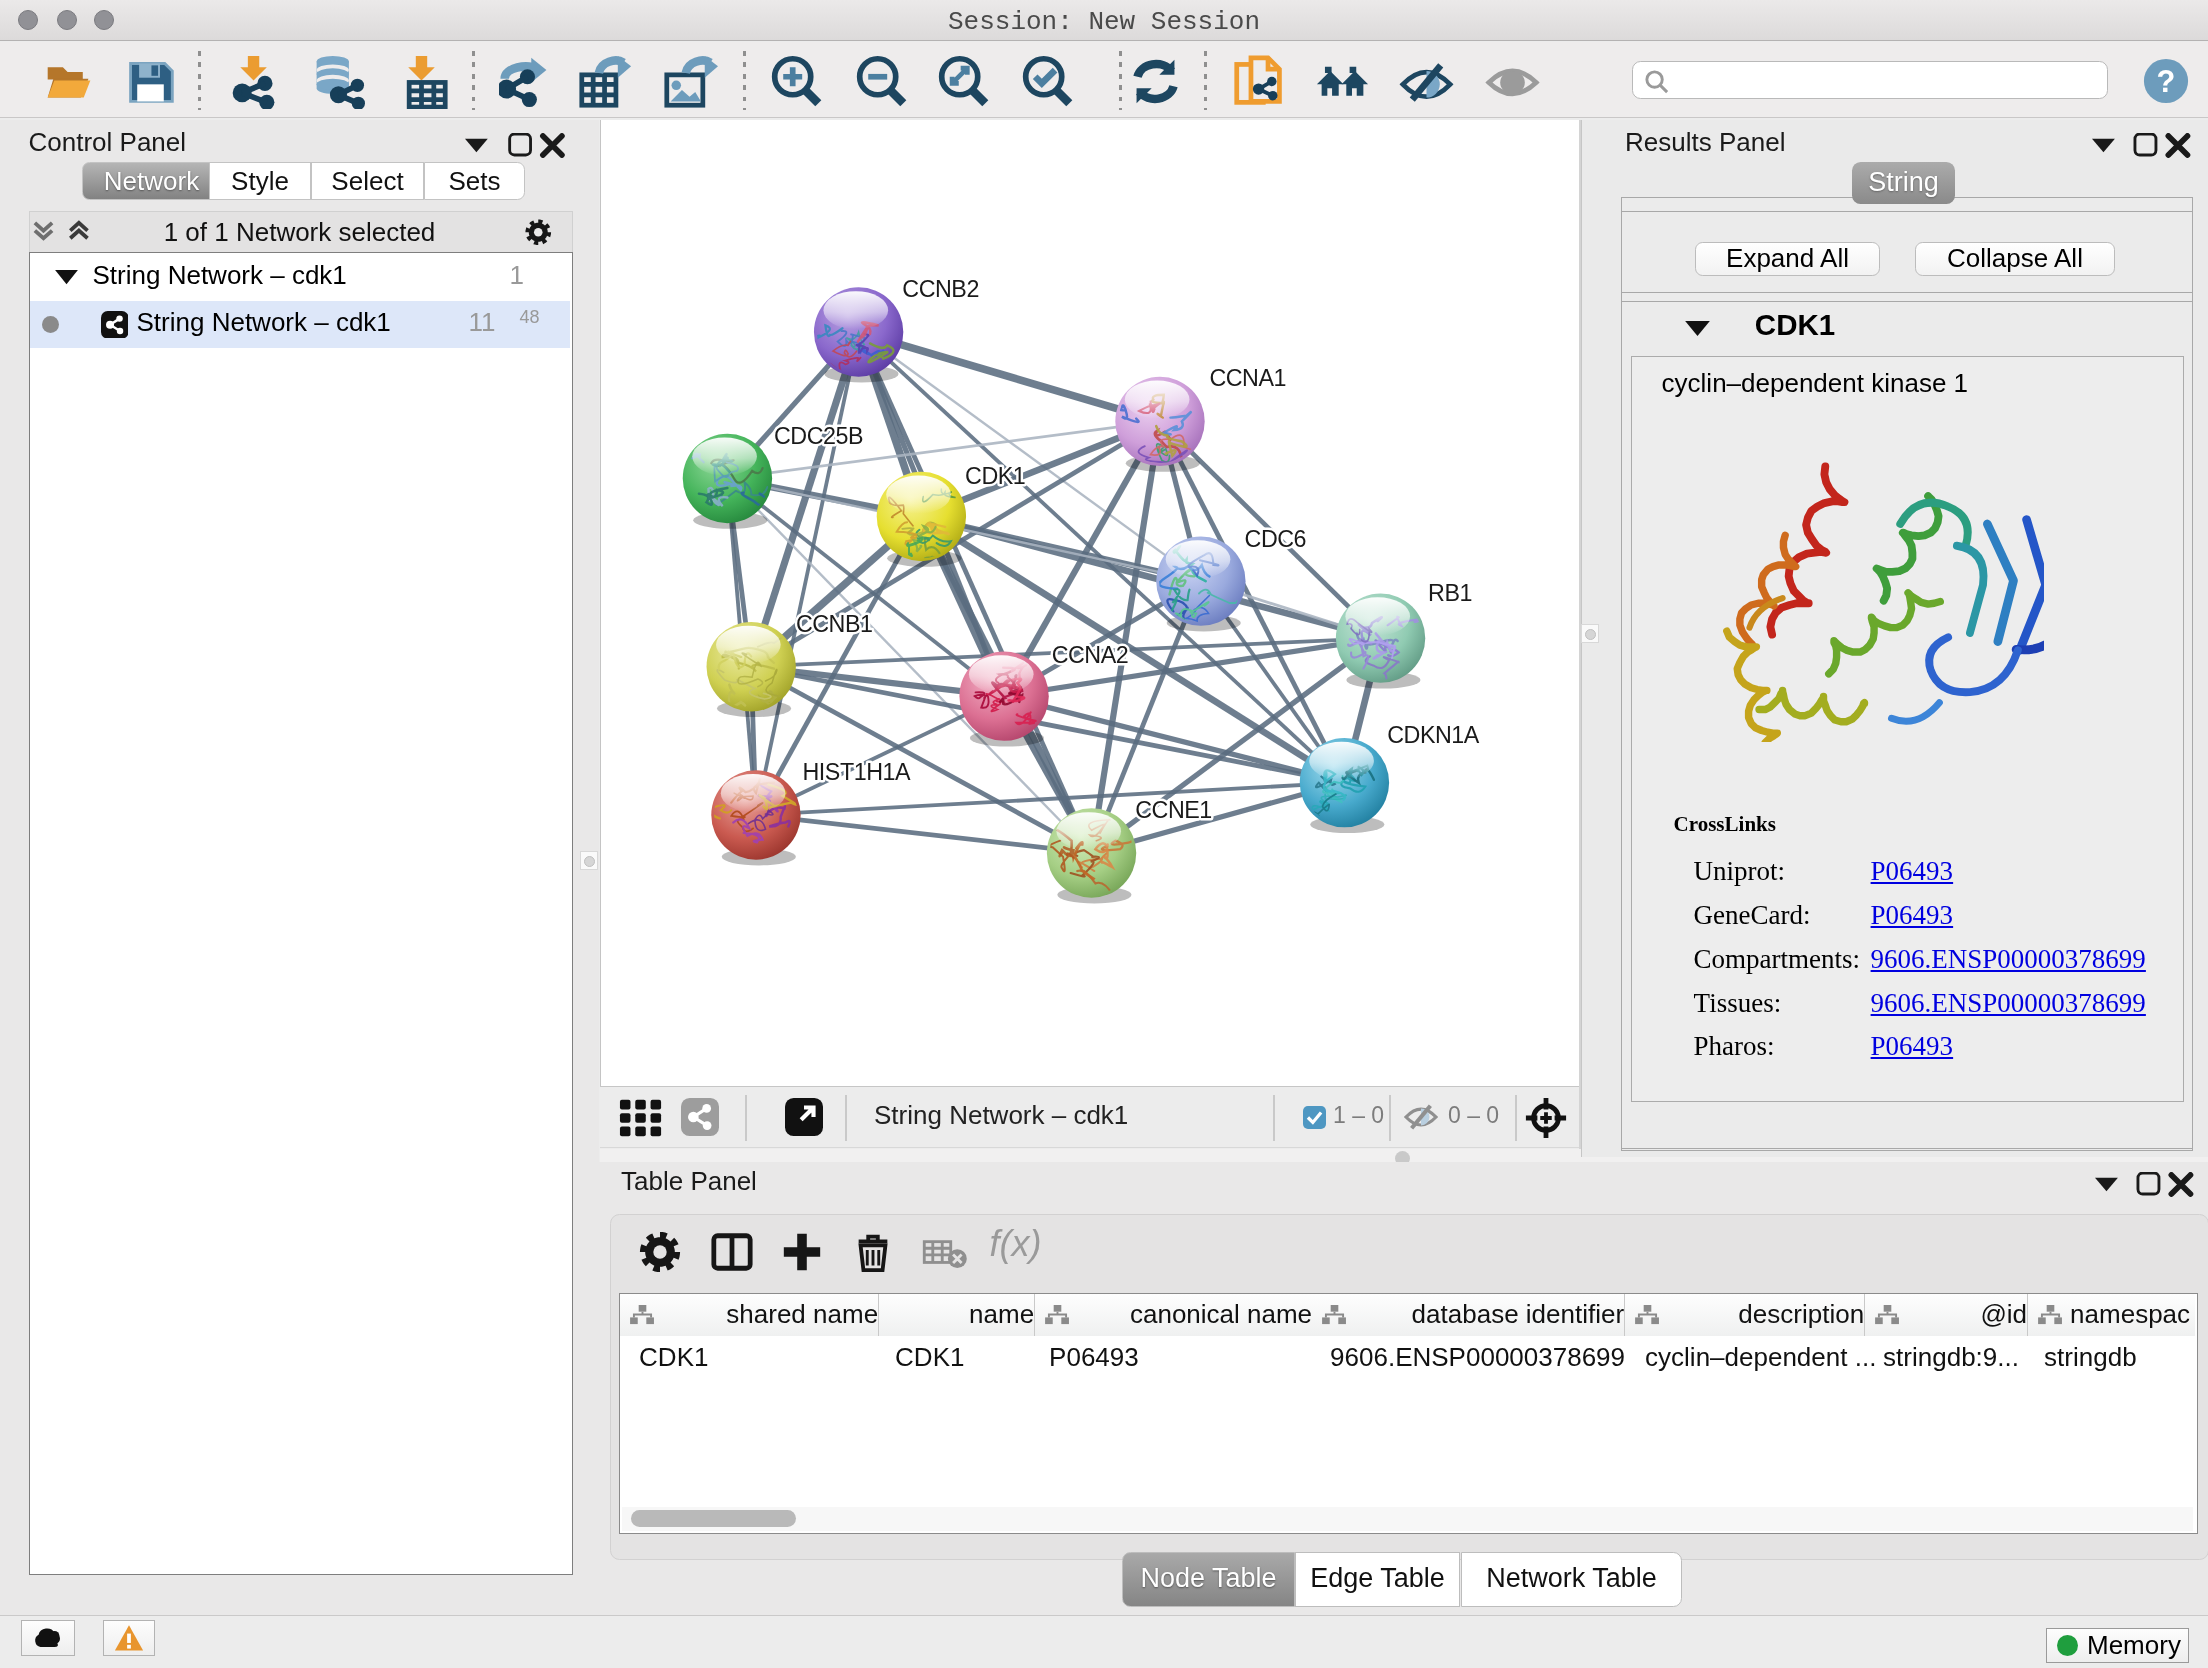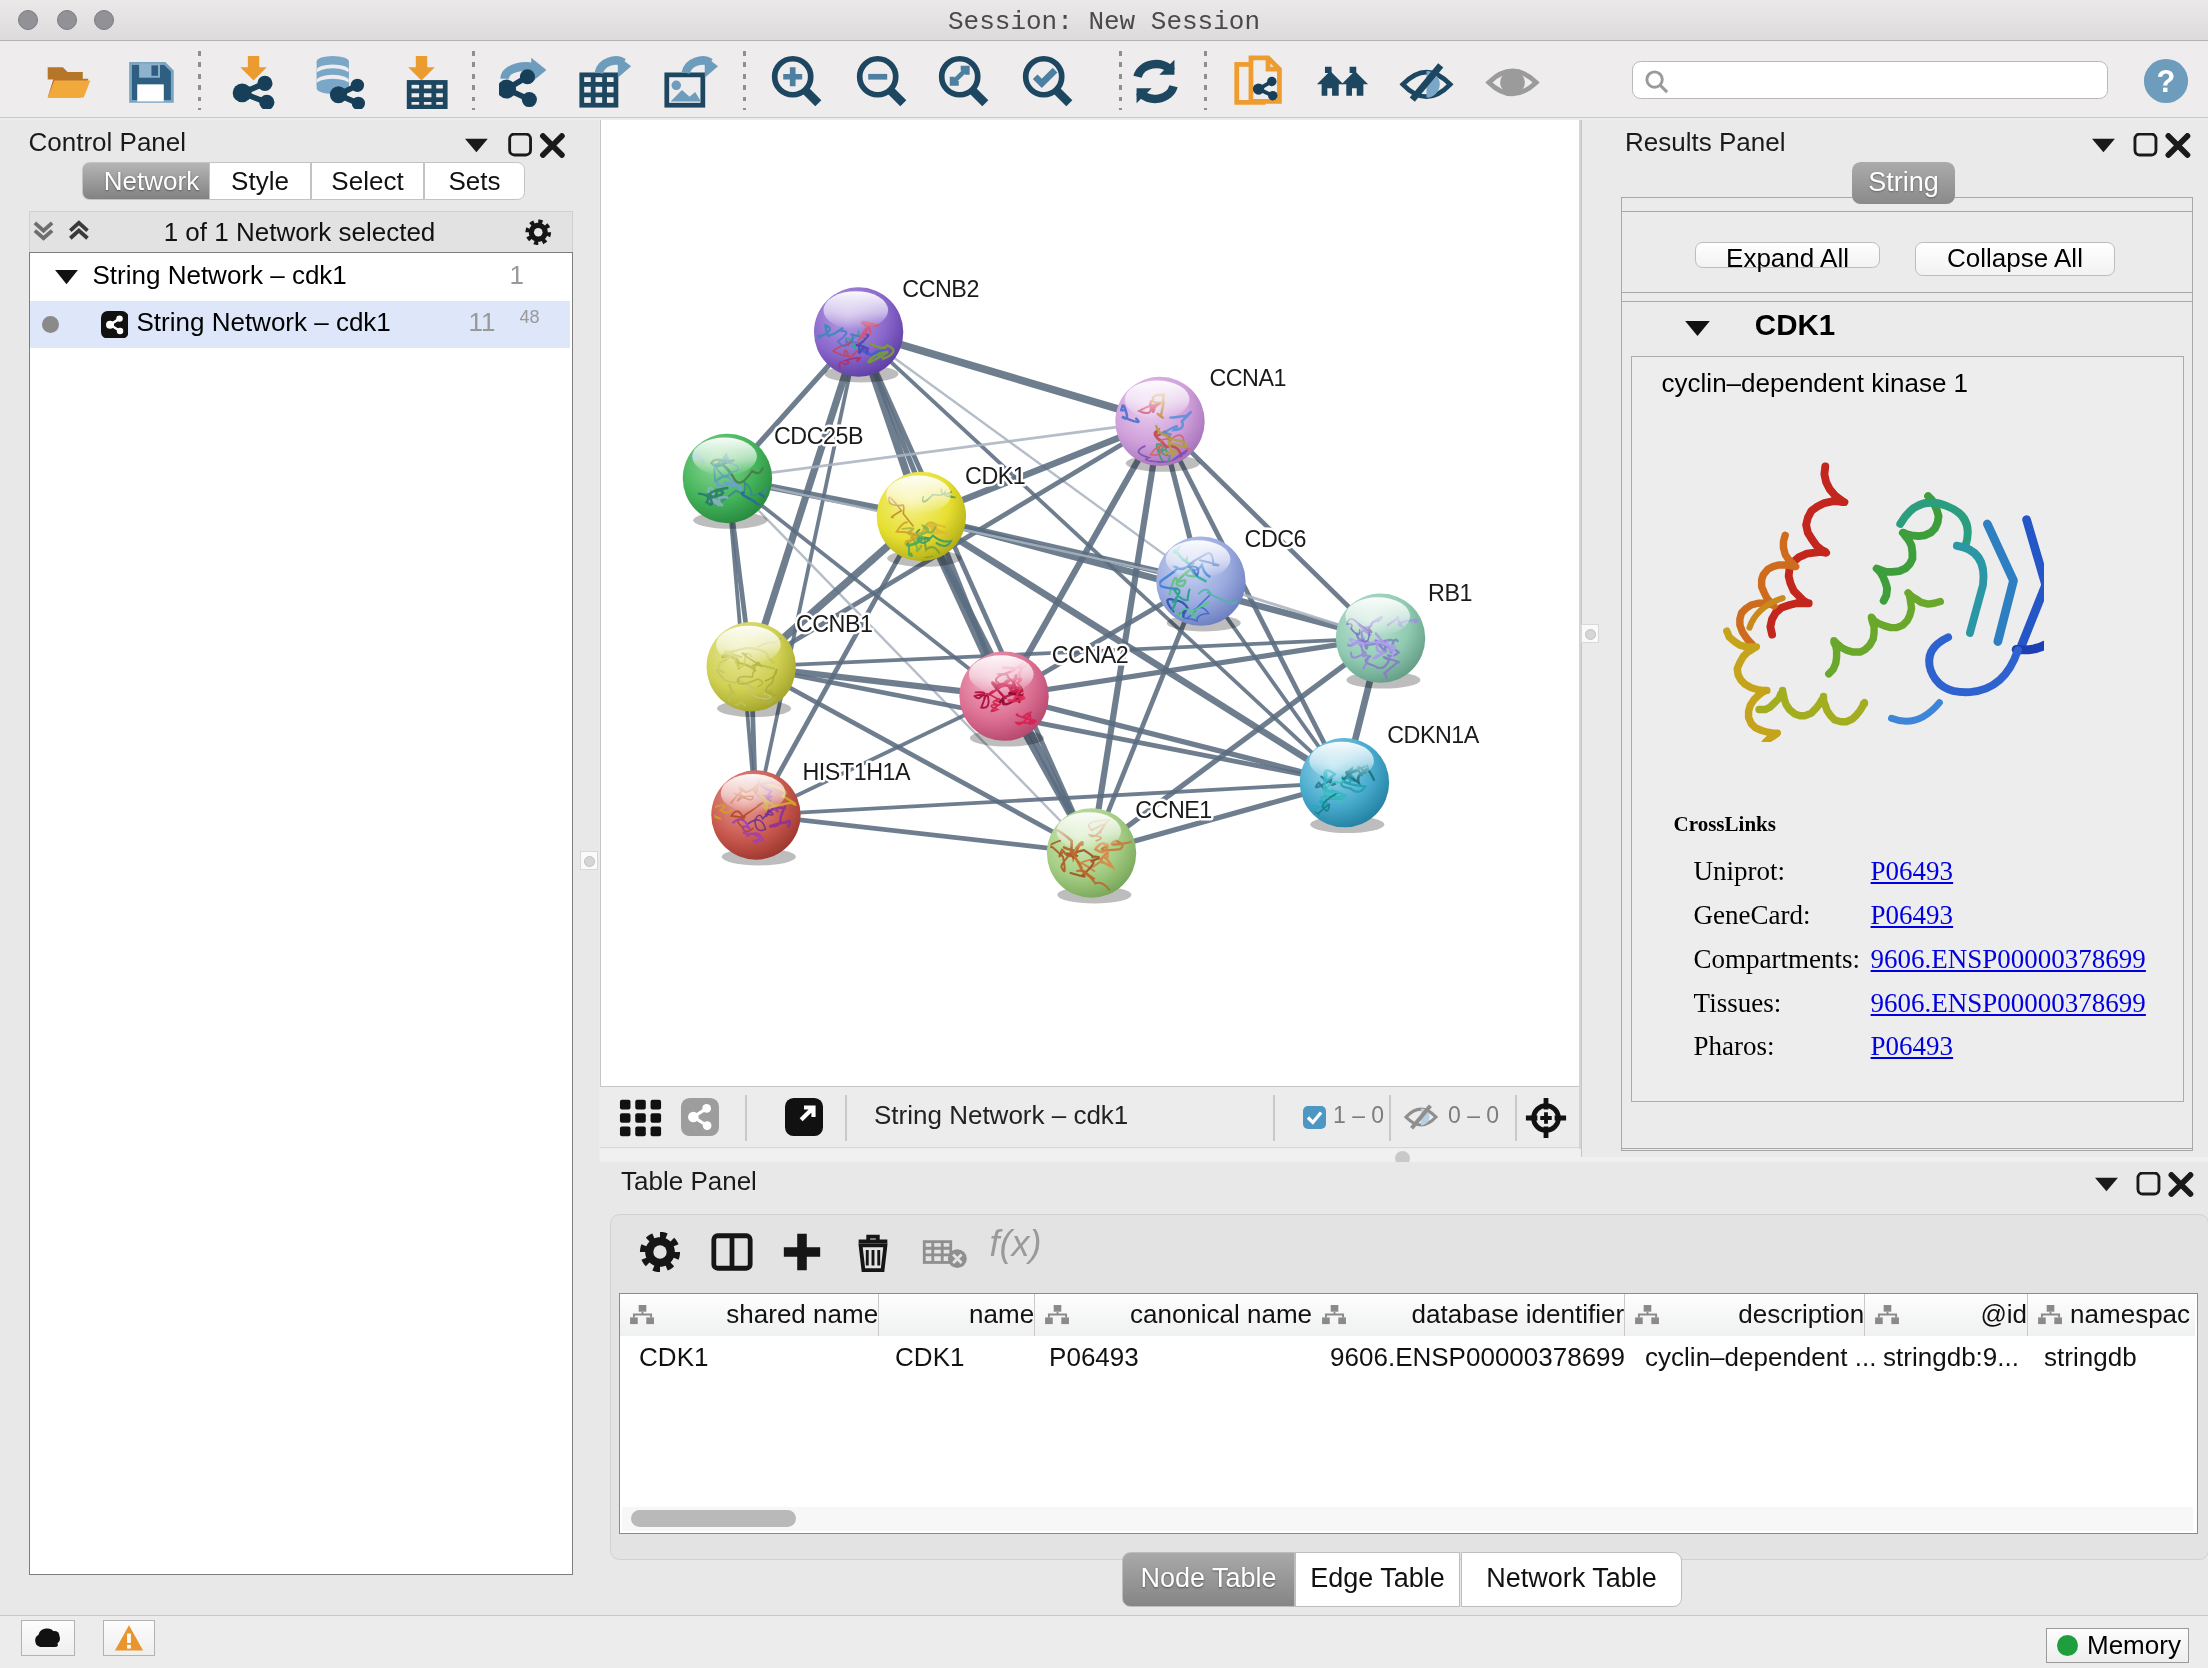--- a/index.html
+++ b/index.html
@@ -683,21 +683,21 @@
   <div class="paneltitle" style="position:absolute;left:43px;top:6.7px;">Results Panel</div>
   <svg style="position:absolute;left:510px;top:13.3px;" width="105" height="25" viewBox="0 0 110 26">
     <path d="M0 6 l24 0 -12 14 z" fill="#1a1a1a"></path>
     <rect x="45" y="1" width="22" height="22" rx="5" fill="none" stroke="#1a1a1a" stroke-width="3"></rect>
     <path d="M80 3 L100 23 M100 3 L80 23" stroke="#1a1a1a" stroke-width="6" stroke-linecap="round"></path>
   </svg>
   <div style="position:absolute;left:39px;top:77px;width:572px;height:954px;background:#ebebeb;border:1.9px solid #a8a8a8;"></div>
   <div style="position:absolute;left:270px;top:42px;width:103px;height:42px;background:linear-gradient(#ababab,#8a8a8a);
        border-radius:8.6px;color:#fff;font-size:27px;text-align:center;line-height:40px;text-shadow:0 1px 1.9px #666;">String</div>
   <div class="rbox" style="left:39px;top:91px;width:572px;height:82px;">
-    <div class="btn" style="left:73px;top:29.5px;width:185px;height:26px;line-height:31px;">Expand All</div>
+    <div class="btn" style="left:73px;top:29.5px;width:185px;height:34px;line-height:31px;">Expand All</div>
     <div class="btn" style="left:293px;top:29.5px;width:200px;height:34px;line-height:31px;">Collapse All</div>
   </div>
   <div class="rbox" style="left:39px;top:181px;width:572px;height:848px;">
     <svg style="position:absolute;left:62px;top:17px;" width="27" height="19" viewBox="0 0 28 20">
       <path d="M1 2 l26 0 -13 16 z" fill="#111"></path>
     </svg>
     <div style="position:absolute;left:59px;top:5.7px;width:228px;text-align:center;font-size:29.5px;font-weight:bold;">CDK1</div>
     <div style="position:absolute;left:8.6px;top:54px;width:553px;height:746px;background:#ededed;border:1.9px solid #ababab;">
       <div style="position:absolute;left:30px;top:11.4px;font-size:26px;">cyclin–dependent kinase 1</div>
       <svg style="position:absolute;left:46px;top:84px;" width="366" height="301" viewBox="0 0 420 345">

